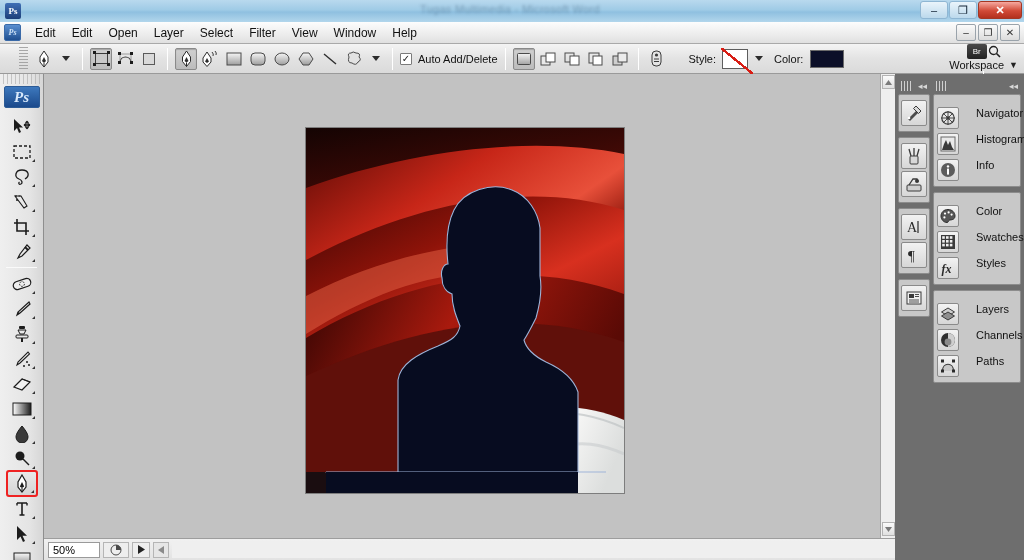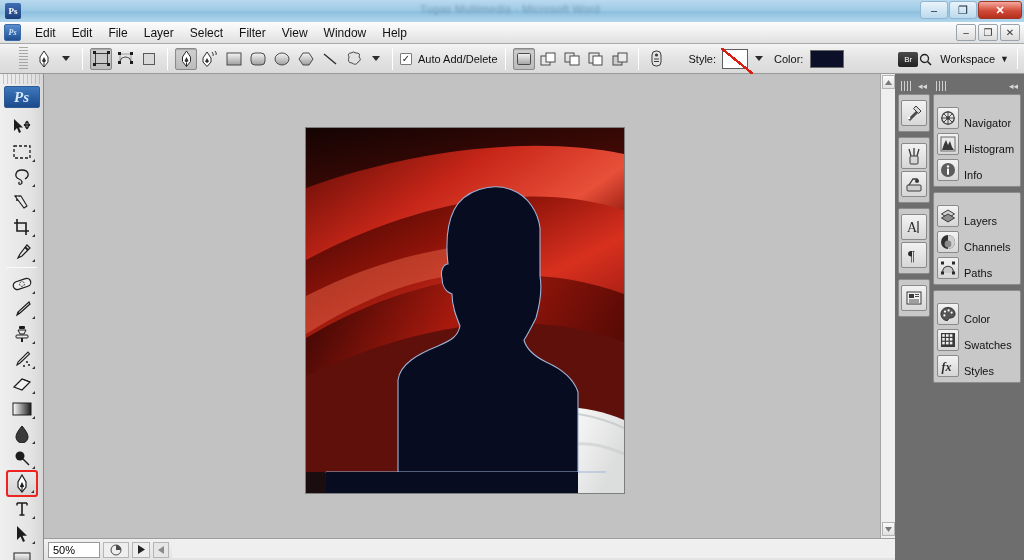--- a/index.html
+++ b/index.html
@@ -101,21 +101,21 @@
   }
   .chk::after{ content:"✓"; font-size:10px; color:#222; line-height:1; }
   .style-swatch{
     width:26px;height:20px;border:1px solid #5d5d5d;background:#fff;position:relative;
   }
   .style-swatch::after{
     content:""; position:absolute; left:-2px; top:-2px; width:32px;height:26px;
     background:linear-gradient(to top right,transparent 47%,#d81d14 47%,#d81d14 53%,transparent 53%);
   }
   .color-swatch{ width:34px;height:18px;border:1px solid #6b6b6b; }
-  .ws-right{ position:absolute; right:0; top:0; height:30px; display:flex; align-items:center; gap:8px; padding-right:6px;}
+  .ws-right{ position:absolute; right:0; top:0; height:30px; display:flex; align-items:center; padding-right:6px;flex-direction:column;}
   .ws-sep{ width:1px;height:20px;background:#aaa; border-right:1px solid #fff;}
 
   
   .toolbox{
     position:absolute; left:0; top:74px; width:44px; height:486px;
     background:linear-gradient(90deg,#efefef,#e4e4e4 70%,#d6d6d6);
     border-right:1px solid #8e8e8e;
   }
   .tb-grip{
     height:10px;width:100%;
@@ -207,21 +207,21 @@
     margin-bottom:5px; padding:3px 0;
   }
   .group .gbar{ height:7px; }
   .icon-btn{
     width:26px;height:26px;margin:2px auto;
     background:linear-gradient(180deg,#f2f2f2,#d7d7d7);
     border:1px solid #8a8a8a; border-radius:2px;
     display:flex;align-items:center;justify-content:center;
   }
   .p-row{
-    display:flex; align-items:flex-end; gap:5px; padding:2px 3px;
+    display:flex; align-items:flex-start; gap:17px; padding:2px 3px;
   }
   .p-ico{
     width:22px;height:22px;flex:0 0 22px;
     background:linear-gradient(180deg,#f3f3f3,#d6d6d6);
     border:1px solid #8a8a8a; border-radius:2px;
     display:flex;align-items:center;justify-content:center;
   }
   .p-label{ font-size:11px; color:#111; white-space:nowrap; }
 </style>
 </head>
@@ -236,21 +236,21 @@
       <div class="os-btn">–</div>
       <div class="os-btn">❐</div>
       <div class="os-btn close">✕</div>
     </div>
   </div>
 
   <div class="menubar">
     <div class="ps-logo">Ps</div>
     <div class="menu-item">Edit</div>
     <div class="menu-item">Edit</div>
-    <div class="menu-item">File</div>
+    <div class="menu-item">Open</div>
     <div class="menu-item">Layer</div>
     <div class="menu-item">Select</div>
     <div class="menu-item">Filter</div>
     <div class="menu-item">View</div>
     <div class="menu-item">Window</div>
     <div class="menu-item">Help</div>
     <div class="doc-btns">
       <div class="doc-btn">–</div>
       <div class="doc-btn">❐</div>
       <div class="doc-btn">✕</div>
@@ -798,57 +798,20 @@
           </span>
           <span class="p-label">Info</span>
         </div>
       </div>
 
       <div class="group">
         <div class="gbar"></div>
         <div class="p-row">
           <span class="p-ico">
             <svg width="16" height="16" viewBox="0 0 16 16">
-                <polygon points="8,2 14.5,6 8,10 1.5,6" fill="#cfcfcf" stroke="#3a3a3a"></polygon>
-                <polygon points="8,6 14.5,10 8,14 1.5,10" fill="#8f8f8f" stroke="#3a3a3a"></polygon>
-              </svg>
-          </span>
-          <span class="p-label">Layers</span>
-        </div>
-        <div class="p-row">
-          <span class="p-ico">
-            <svg width="16" height="16" viewBox="0 0 16 16">
-                <circle cx="8" cy="8" r="7" fill="#2f2f2f"></circle>
-                <path d="M8 1 A7 7 0 0 1 8 15 Z" fill="#cfcfcf"></path>
-                <circle cx="8" cy="10" r="3.4" fill="#8a8a8a"></circle>
-              </svg>
-          </span>
-          <span class="p-label">Channels</span>
-        </div>
-        <div class="p-row">
-          <span class="p-ico">
-            <svg width="16" height="16" viewBox="0 0 16 16">
-                <path d="M2.5 13 C2.5 4 13.5 4 13.5 13" fill="#c8c8c8" stroke="#3a3a3a" stroke-width="1.1"></path>
-                <g fill="#2a2a2a">
-                  <rect x="1" y="1.5" width="3" height="3"></rect>
-                  <rect x="12" y="1.5" width="3" height="3"></rect>
-                  <rect x="1" y="11.5" width="3" height="3"></rect>
-                  <rect x="12" y="11.5" width="3" height="3"></rect>
-                </g>
-              </svg>
-          </span>
-          <span class="p-label">Paths</span>
-        </div>
-      </div>
-
-      <div class="group">
-        <div class="gbar"></div>
-        <div class="p-row">
-          <span class="p-ico">
-            <svg width="16" height="16" viewBox="0 0 16 16">
                 <path d="M8 1.5 C3.6 1.5 1 4.6 1 8 C1 11.4 3.6 14.5 7 14.5 C8.6 14.5 8.2 12.6 9.4 12.2 C11 11.7 15 12 15 8 C15 4.6 12.4 1.5 8 1.5 Z" fill="#555" stroke="#2e2e2e"></path>
                 <circle cx="5" cy="5.6" r="1.1" fill="#fff"></circle>
                 <circle cx="8.6" cy="4.4" r="1.1" fill="#fff"></circle>
                 <circle cx="11.6" cy="6.6" r="1.1" fill="#fff"></circle>
                 <circle cx="4.4" cy="9.4" r="1.1" fill="#fff"></circle>
               </svg>
           </span>
           <span class="p-label">Color</span>
         </div>
         <div class="p-row">
@@ -872,16 +835,53 @@
         </div>
         <div class="p-row">
           <span class="p-ico">
             <svg width="16" height="16" viewBox="0 0 16 16">
                 <text x="1.5" y="13" font-family="Liberation Serif, serif" font-style="italic" font-weight="bold" font-size="12" fill="#2a2a2a">fx</text>
               </svg>
           </span>
           <span class="p-label">Styles</span>
         </div>
       </div>
+
+      <div class="group">
+        <div class="gbar"></div>
+        <div class="p-row">
+          <span class="p-ico">
+            <svg width="16" height="16" viewBox="0 0 16 16">
+                <polygon points="8,2 14.5,6 8,10 1.5,6" fill="#cfcfcf" stroke="#3a3a3a"></polygon>
+                <polygon points="8,6 14.5,10 8,14 1.5,10" fill="#8f8f8f" stroke="#3a3a3a"></polygon>
+              </svg>
+          </span>
+          <span class="p-label">Layers</span>
+        </div>
+        <div class="p-row">
+          <span class="p-ico">
+            <svg width="16" height="16" viewBox="0 0 16 16">
+                <circle cx="8" cy="8" r="7" fill="#2f2f2f"></circle>
+                <path d="M8 1 A7 7 0 0 1 8 15 Z" fill="#cfcfcf"></path>
+                <circle cx="8" cy="10" r="3.4" fill="#8a8a8a"></circle>
+              </svg>
+          </span>
+          <span class="p-label">Channels</span>
+        </div>
+        <div class="p-row">
+          <span class="p-ico">
+            <svg width="16" height="16" viewBox="0 0 16 16">
+                <path d="M2.5 13 C2.5 4 13.5 4 13.5 13" fill="#c8c8c8" stroke="#3a3a3a" stroke-width="1.1"></path>
+                <g fill="#2a2a2a">
+                  <rect x="1" y="1.5" width="3" height="3"></rect>
+                  <rect x="12" y="1.5" width="3" height="3"></rect>
+                  <rect x="1" y="11.5" width="3" height="3"></rect>
+                  <rect x="12" y="11.5" width="3" height="3"></rect>
+                </g>
+              </svg>
+          </span>
+          <span class="p-label">Paths</span>
+        </div>
+      </div>
     </div>
   </div>
 
 </div>
 
 </body></html>

